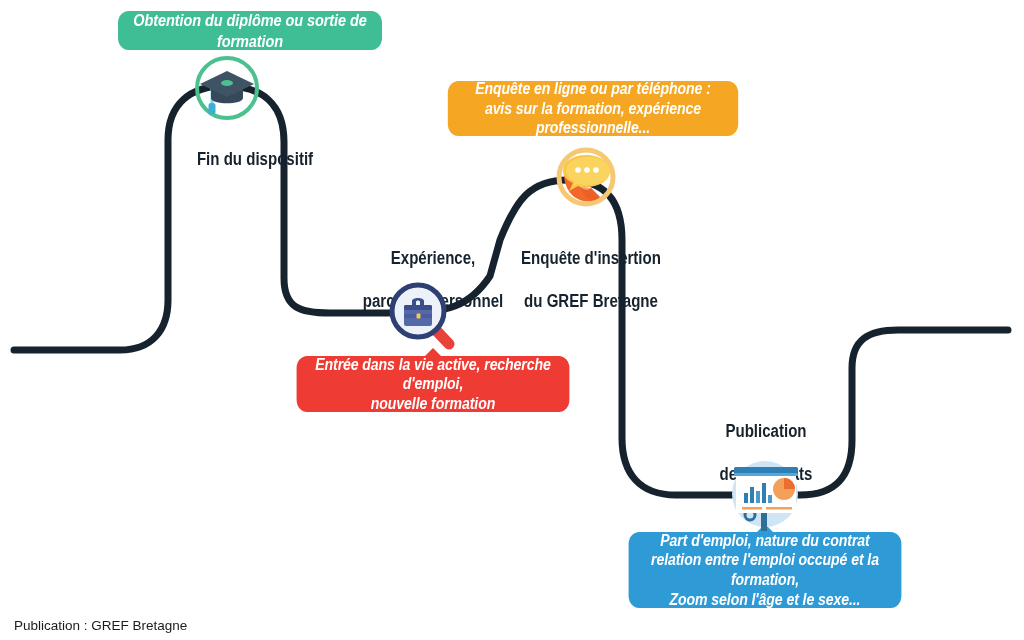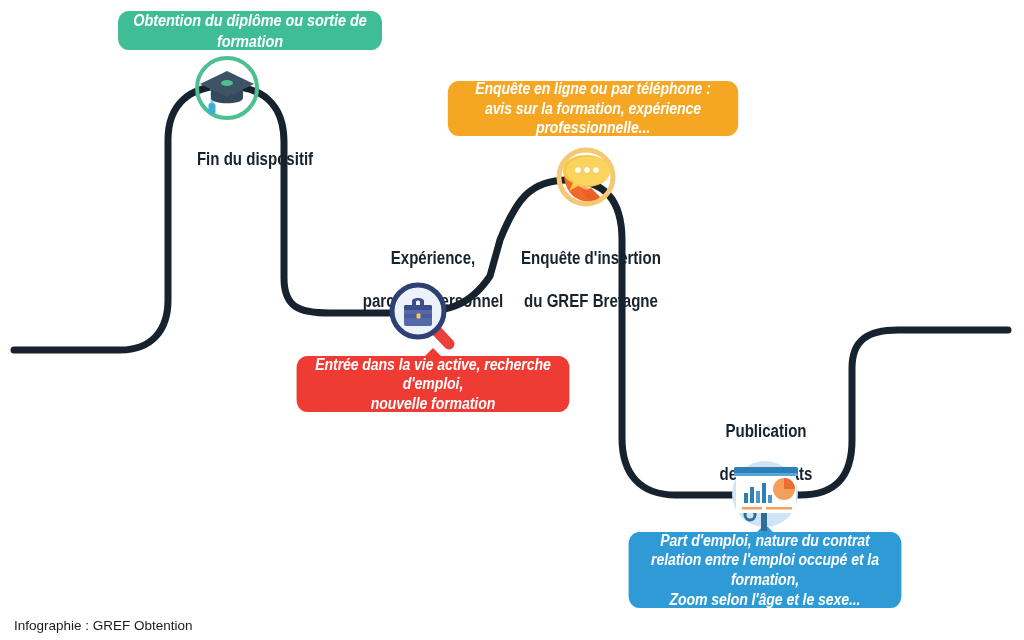--- a/index.html
+++ b/index.html
@@ -234,15 +234,15 @@
       <rect x="46" y="42" width="4" height="8" fill="#4A98CC"></rect>
 
       <circle cx="62" cy="36" r="11" fill="#F5A05A"></circle>
       <path d="M62 36 L62 25 A11 11 0 0 1 73 36 Z" fill="#ED6C30"></path>
 
       <rect x="20" y="54" width="20" height="2.5" fill="#F5A05A"></rect>
       <rect x="44" y="54" width="26" height="2.5" fill="#F5A05A"></rect>
     </svg>
   </div>
 
-  <div id="credit">Infographie : GREF Obtention</div>
+  <div id="credit">Publication : GREF Bretagne</div>
 
 </div>
 
 </body></html>

